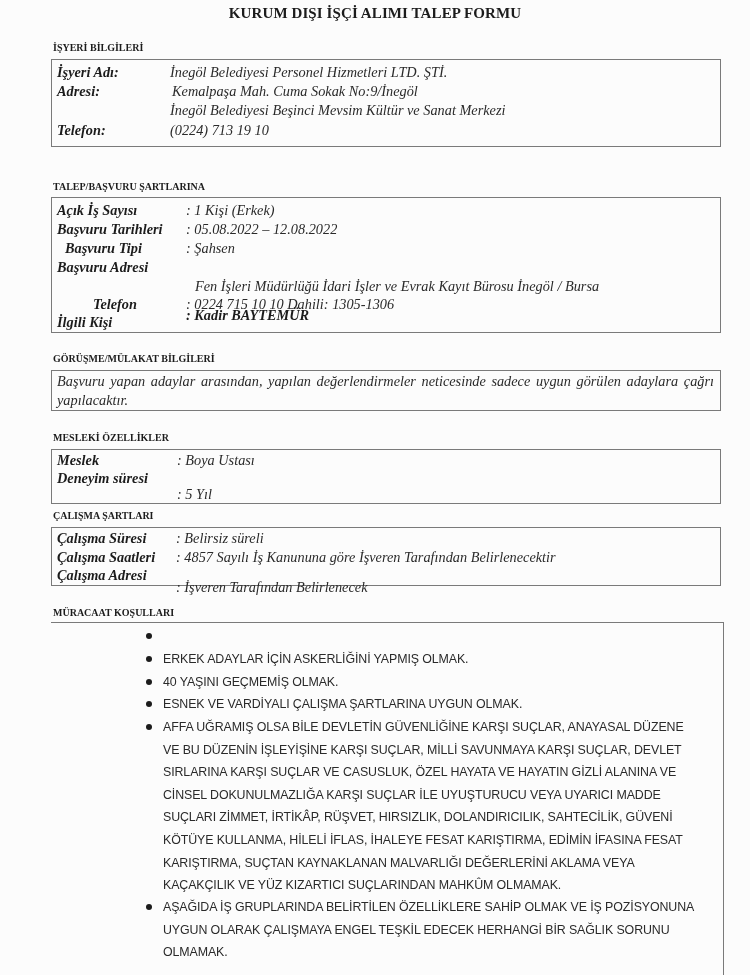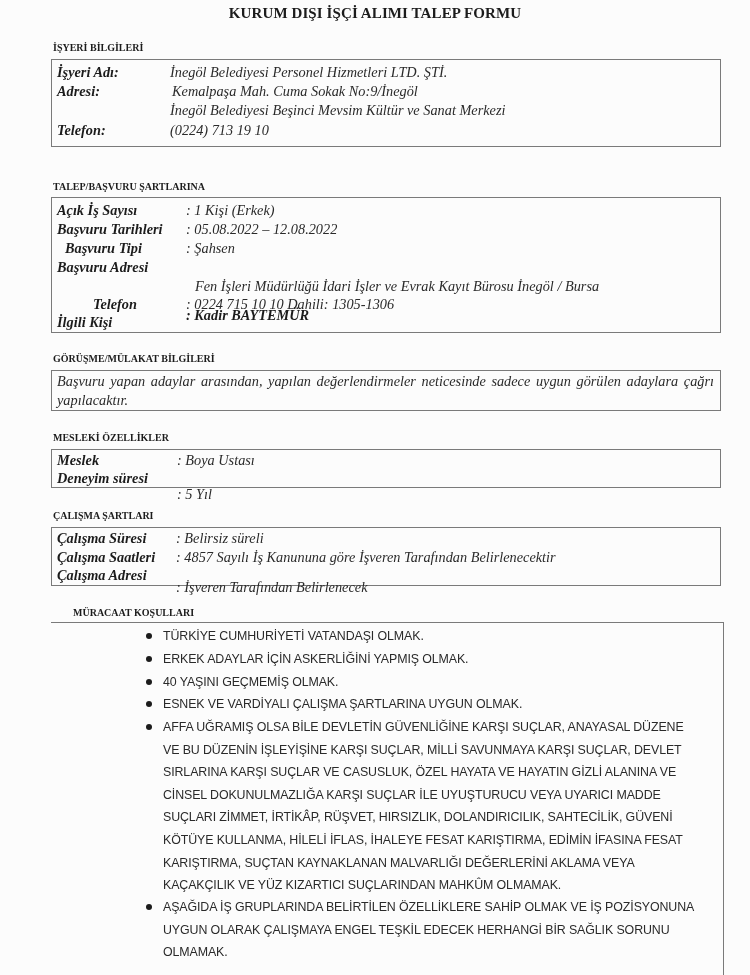--- a/index.html
+++ b/index.html
@@ -70,40 +70,40 @@
   <div class="row lbl" style="left:5px; top:115px;">İlgili Kişi</div>
   <div class="row lbl" style="left:134px; top:108px;">: Kadir BAYTEMÜR</div>
 </div>
 
 <div class="abs h" style="top:350px;">GÖRÜŞME/MÜLAKAT BİLGİLERİ</div>
 <div class="abs box" style="top:370px; height:41px;">
   <div class="para" style="position:absolute; left:5px; top:1px; width:657px;">Başvuru yapan adaylar arasından, yapılan değerlendirmeler neticesinde sadece uygun görülen adaylara çağrı yapılacaktır.</div>
 </div>
 
 <div class="abs h" style="top:429px;">MESLEKİ ÖZELLİKLER</div>
-<div class="abs box" style="top:449px; height:39px;">
+<div class="abs box" style="top:449px; height:55px;">
   <div class="row lbl" style="left:5px; top:1px;">Meslek</div>
   <div class="row val" style="left:125px; top:1px;">: Boya Ustası</div>
   <div class="row lbl" style="left:5px; top:19px;">Deneyim süresi</div>
   <div class="row val" style="left:125px; top:19px;margin-top:16px;">: 5 Yıl</div>
 </div>
 
 <div class="abs h" style="top:507px;">ÇALIŞMA ŞARTLARI</div>
 <div class="abs box" style="top:527px; height:59px;">
   <div class="row lbl" style="left:5px; top:1px;">Çalışma Süresi</div>
   <div class="row val" style="left:124px; top:1px;">: Belirsiz süreli</div>
   <div class="row lbl" style="left:5px; top:20px;">Çalışma Saatleri</div>
   <div class="row val" style="left:124px; top:20px;">: 4857 Sayılı İş Kanununa göre İşveren Tarafından Belirlenecektir</div>
   <div class="row lbl" style="left:5px; top:38px;">Çalışma Adresi</div>
   <div class="row val" style="left:124px; top:50px;">: İşveren Tarafından Belirlenecek</div>
 </div>
 
-<div class="abs h" style="top:604px;margin-left:20px;">MÜRACAAT KOŞULLARI</div>
+<div class="abs h" style="top:604px;">MÜRACAAT KOŞULLARI</div>
 <div class="abs mbox">
   <div class="bullets">
-    <div class="bl" style="top:2px;"><span class="dot"></span><span>TÜRKİYE CUMHURİYETİ VATANDAŞI OLMAK.</span></div>
+    <div class="bl" style="top:2px;"><span class="dot"></span></div>
     <div class="bl" style="top:25px;"><span class="dot"></span><span>ERKEK ADAYLAR İÇİN ASKERLİĞİNİ YAPMIŞ OLMAK.</span></div>
     <div class="bl" style="top:48px;"><span class="dot"></span><span>40 YAŞINI GEÇMEMİŞ OLMAK.</span></div>
     <div class="bl" style="top:70px;"><span class="dot"></span><span>ESNEK VE VARDİYALI ÇALIŞMA ŞARTLARINA UYGUN OLMAK.</span></div>
     <div class="bl" style="top:93px;"><span class="dot"></span><span>AFFA UĞRAMIŞ OLSA BİLE DEVLETİN GÜVENLİĞİNE KARŞI SUÇLAR, ANAYASAL DÜZENE VE BU DÜZENİN İŞLEYİŞİNE KARŞI SUÇLAR, MİLLİ SAVUNMAYA KARŞI SUÇLAR, DEVLET SIRLARINA KARŞI SUÇLAR VE CASUSLUK, ÖZEL HAYATA VE HAYATIN GİZLİ ALANINA VE CİNSEL DOKUNULMAZLIĞA KARŞI SUÇLAR İLE UYUŞTURUCU VEYA UYARICI MADDE SUÇLARI ZİMMET, İRTİKÂP, RÜŞVET, HIRSIZLIK, DOLANDIRICILIK, SAHTECİLİK, GÜVENİ KÖTÜYE KULLANMA, HİLELİ İFLAS, İHALEYE FESAT KARIŞTIRMA, EDİMİN İFASINA FESAT KARIŞTIRMA, SUÇTAN KAYNAKLANAN MALVARLIĞI DEĞERLERİNİ AKLAMA VEYA KAÇAKÇILIK VE YÜZ KIZARTICI SUÇLARINDAN MAHKÛM OLMAMAK.</span></div>
     <div class="bl" style="top:273px;"><span class="dot"></span><span>AŞAĞIDA İŞ GRUPLARINDA BELİRTİLEN ÖZELLİKLERE SAHİP OLMAK VE İŞ POZİSYONUNA UYGUN OLARAK ÇALIŞMAYA ENGEL TEŞKİL EDECEK HERHANGİ BİR SAĞLIK SORUNU OLMAMAK.</span></div>
   </div>
 </div>
 
 </body></html>

